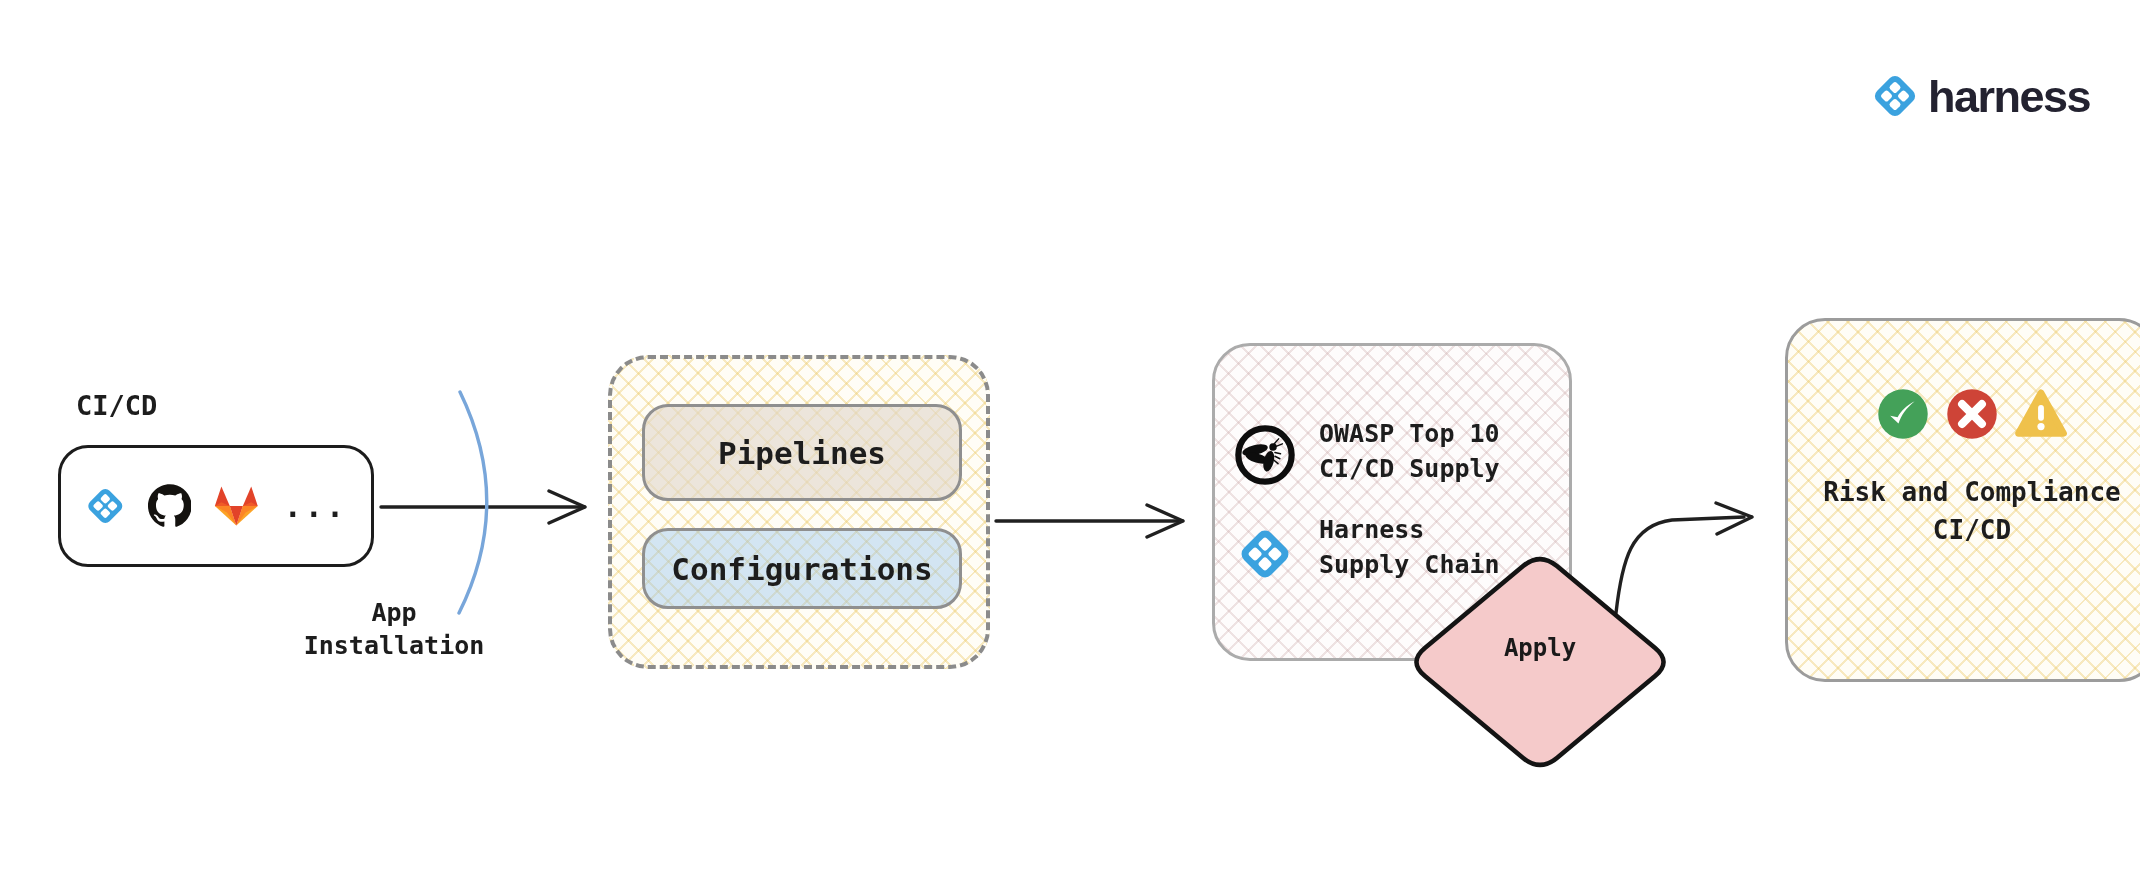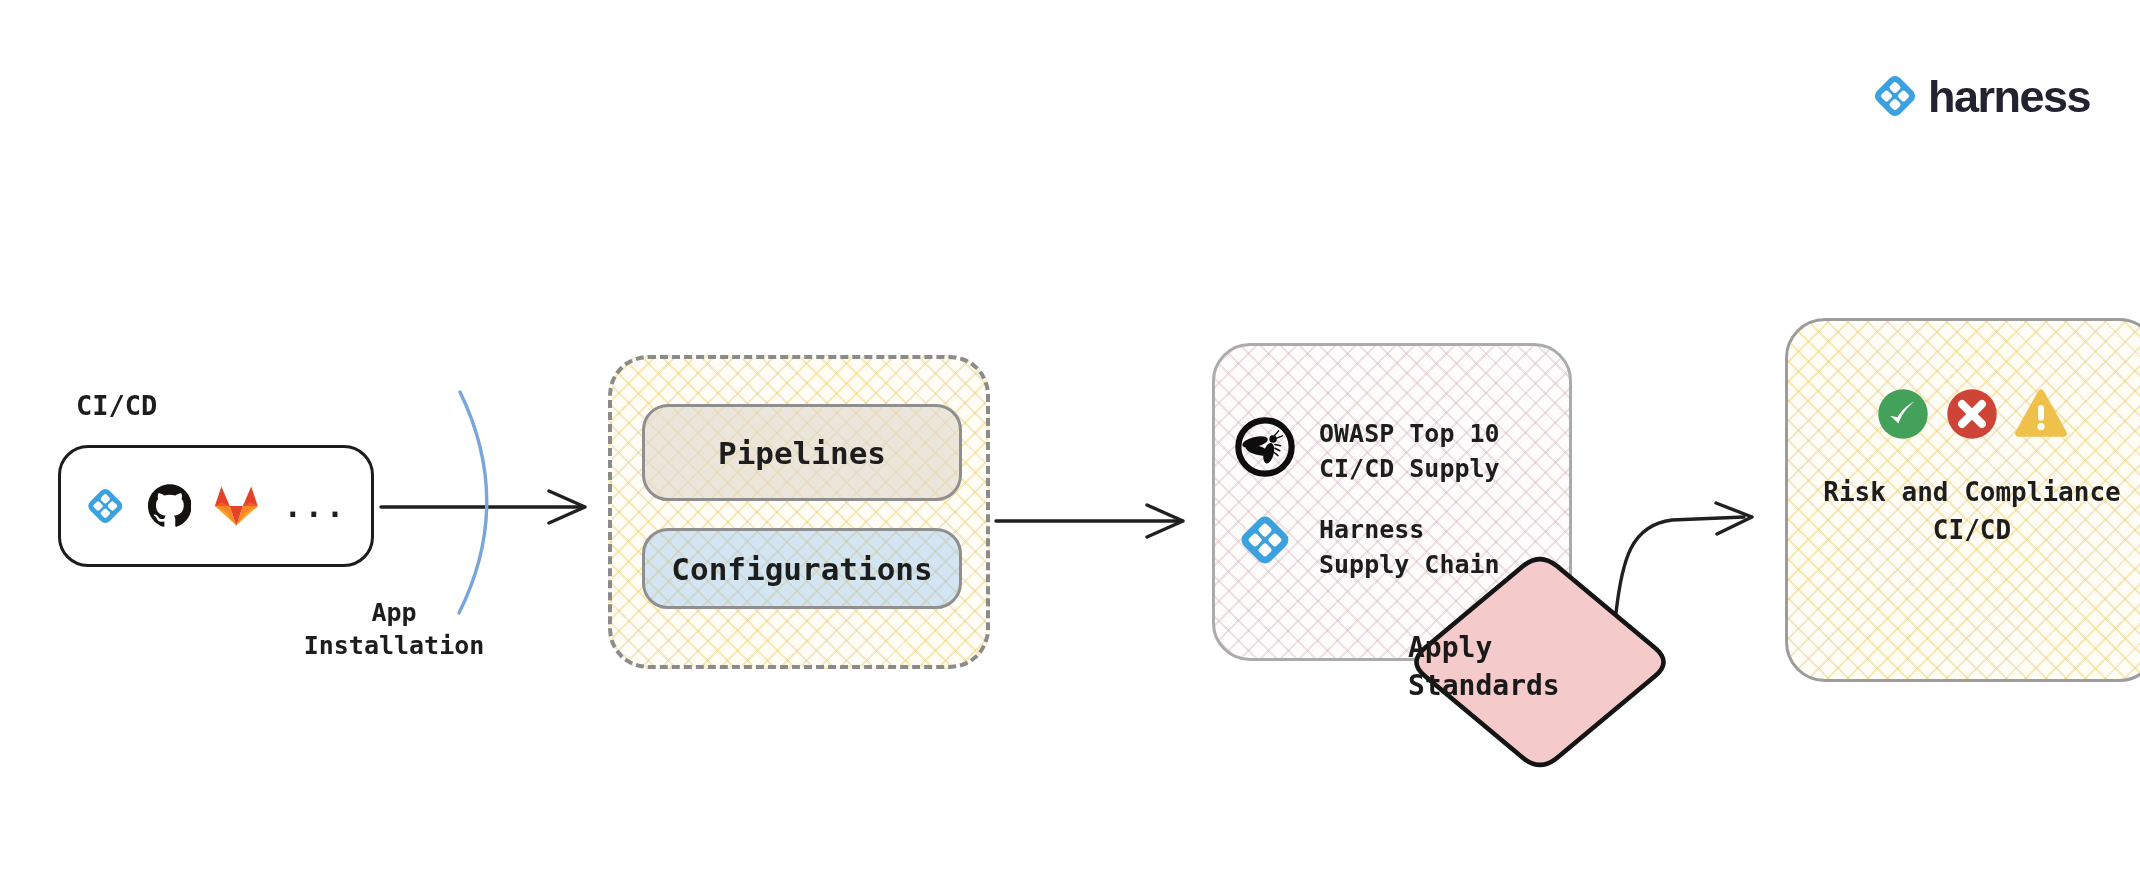--- a/index.html
+++ b/index.html
@@ -51,28 +51,28 @@
     justify-content:center;font-size:31px;font-weight:700;
   }
   .pipelines{top:45px;background:rgba(225,214,201,.62);}
   .configurations{top:169px;height:81px;background:rgba(150,196,236,.42);}
   
   .owasp-box{
     left:1212px;top:343px;width:360px;height:318px;box-sizing:border-box;
     border:3px solid #ababab;border-radius:38px;z-index:2;
     padding:70px 0 0 18px;
   }
-  .std-row{display:flex;align-items:flex-start;gap:22px;margin-bottom:26px;}
+  .std-row{display:flex;align-items:flex-end;gap:22px;margin-bottom:26px;}
   .std-icon-col{width:64px;display:flex;justify-content:center;flex:0 0 64px;}
   .std-text{font-size:25px;font-weight:700;line-height:35px;}
   
   .diamond-svg{left:1395px;top:540px;z-index:3;}
   .diamond-label{
-    left:1408px;top:629px;width:264px;z-index:4;
-    font-size:28px;font-weight:700;line-height:38px;color:#1a1a1a;
+    left:1408px;top:629px;width:264px;text-align:center;z-index:4;
+    font-size:24px;font-weight:700;line-height:38px;color:#1a1a1a;
   }
   
   .result-box{
     left:1785px;top:318px;width:374px;height:364px;box-sizing:border-box;
     border:3px solid #9c9c9c;border-radius:40px;z-index:2;
   }
   .status-icons{display:flex;justify-content:center;gap:15px;margin-top:66px;}
   .result-text{margin-top:32px;text-align:center;font-size:26px;font-weight:700;line-height:38px;}
   .line{display:block;}
 </style>
@@ -185,21 +185,20 @@
       <span class="line">Supply Chain</span>
     </div>
   </div>
 </div>
 
 <svg class="abs diamond-svg" width="290" height="245" viewBox="1395 540 290 245">
   <path d="M 1556.9 566.1 L 1655.1 647.9 Q 1672 662 1655.1 676.1 L 1556.9 757.9 Q 1540 772 1523.1 757.9 L 1424.9 676.1 Q 1408 662 1424.9 647.9 L 1523.1 566.1 Q 1540 552 1556.9 566.1 Z" fill="#f5caca" stroke="#141414" stroke-width="4.6"></path>
 </svg>
 <div class="abs diamond-label">
   <span class="line">Apply</span>
-  <span class="line">Standards</span>
 </div>
 
 <div class="abs result-box hatch-yellow">
   <div class="status-icons">
     <svg width="54" height="54" viewBox="0 0 24 24">
       <circle cx="12" cy="12" r="11" fill="#44a159"></circle>
       <path d="M6.3 12.8 L10 16.2 C11.2 12.5 13.5 9.3 17.2 6.3 C13.8 8 11.2 10.4 9.6 13.4 Z" fill="#ffffff"></path>
     </svg>
     <svg width="54" height="54" viewBox="0 0 24 24">
       <circle cx="12" cy="12" r="11" fill="#ce4437"></circle>

